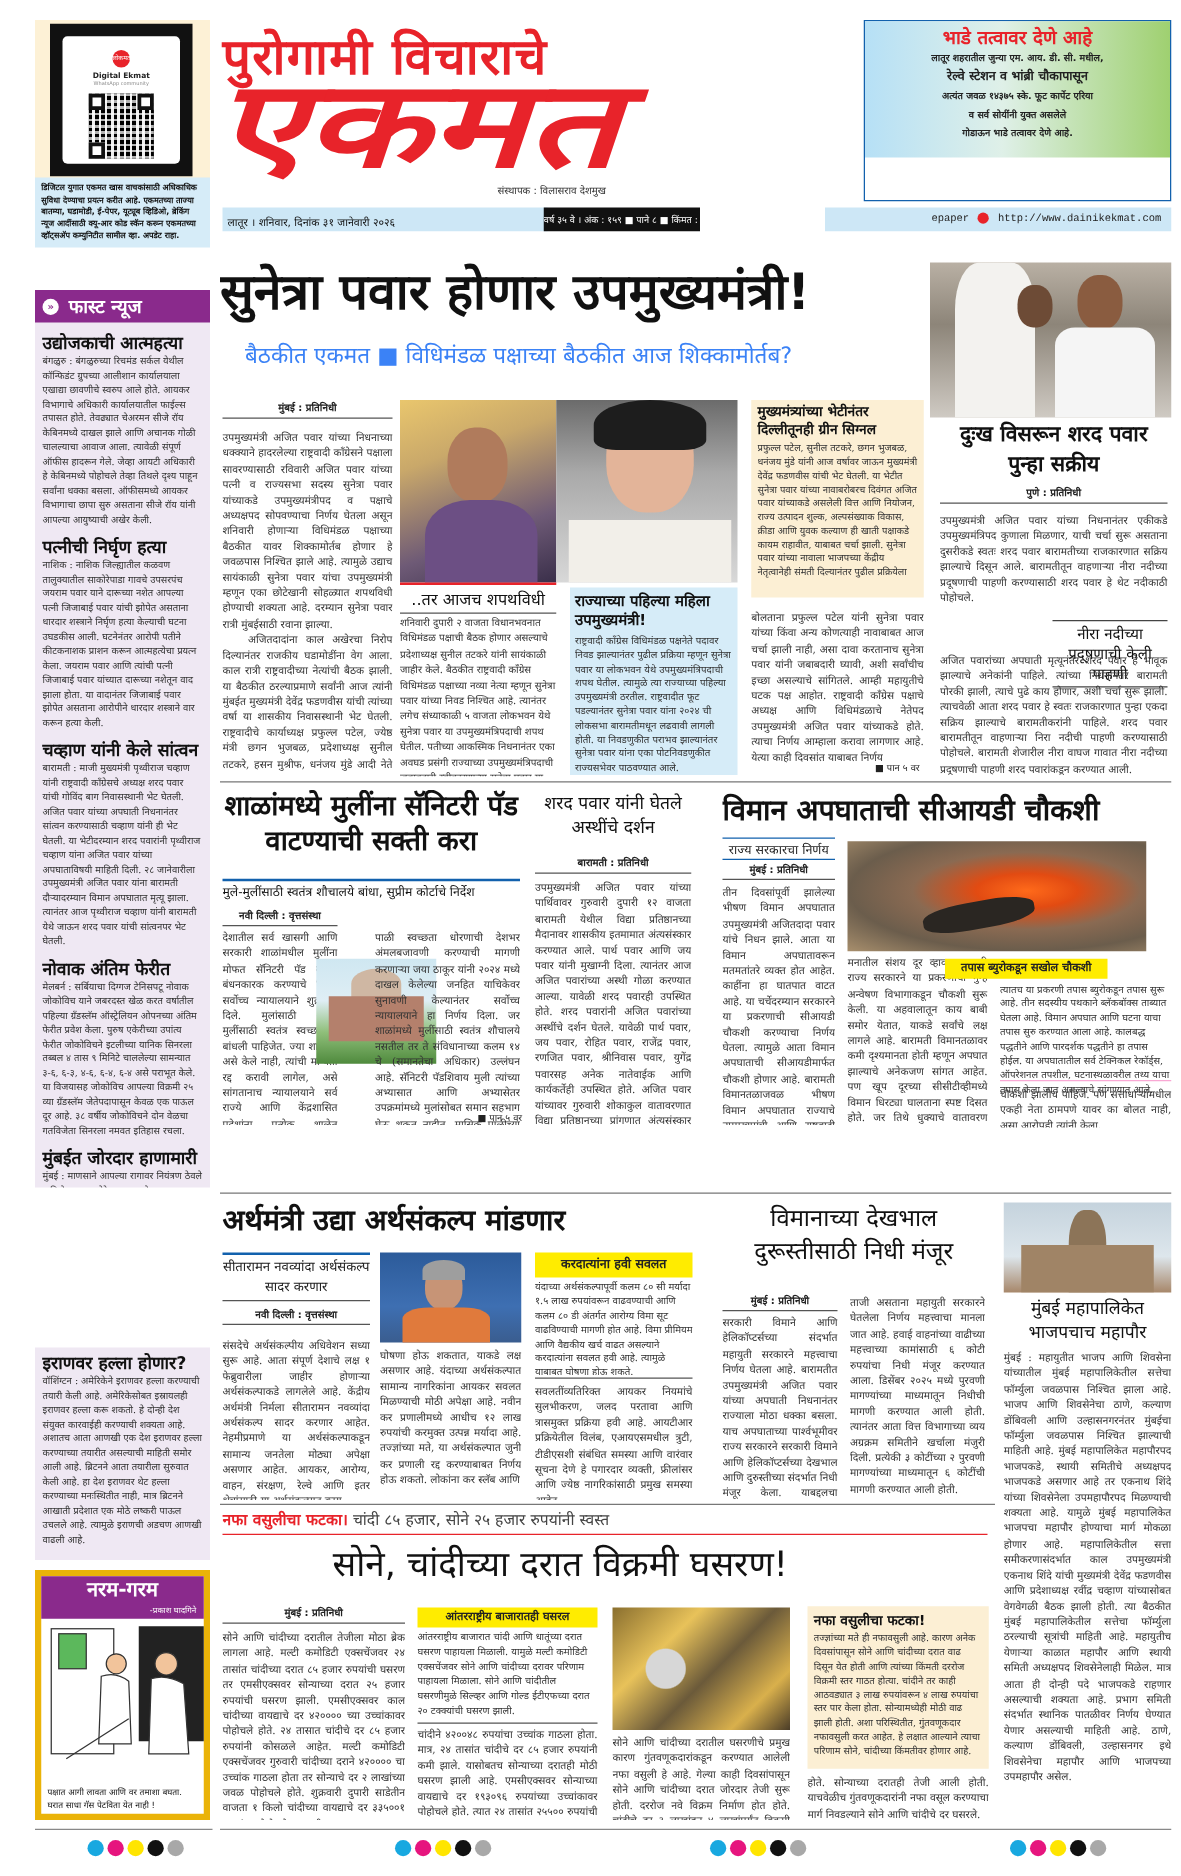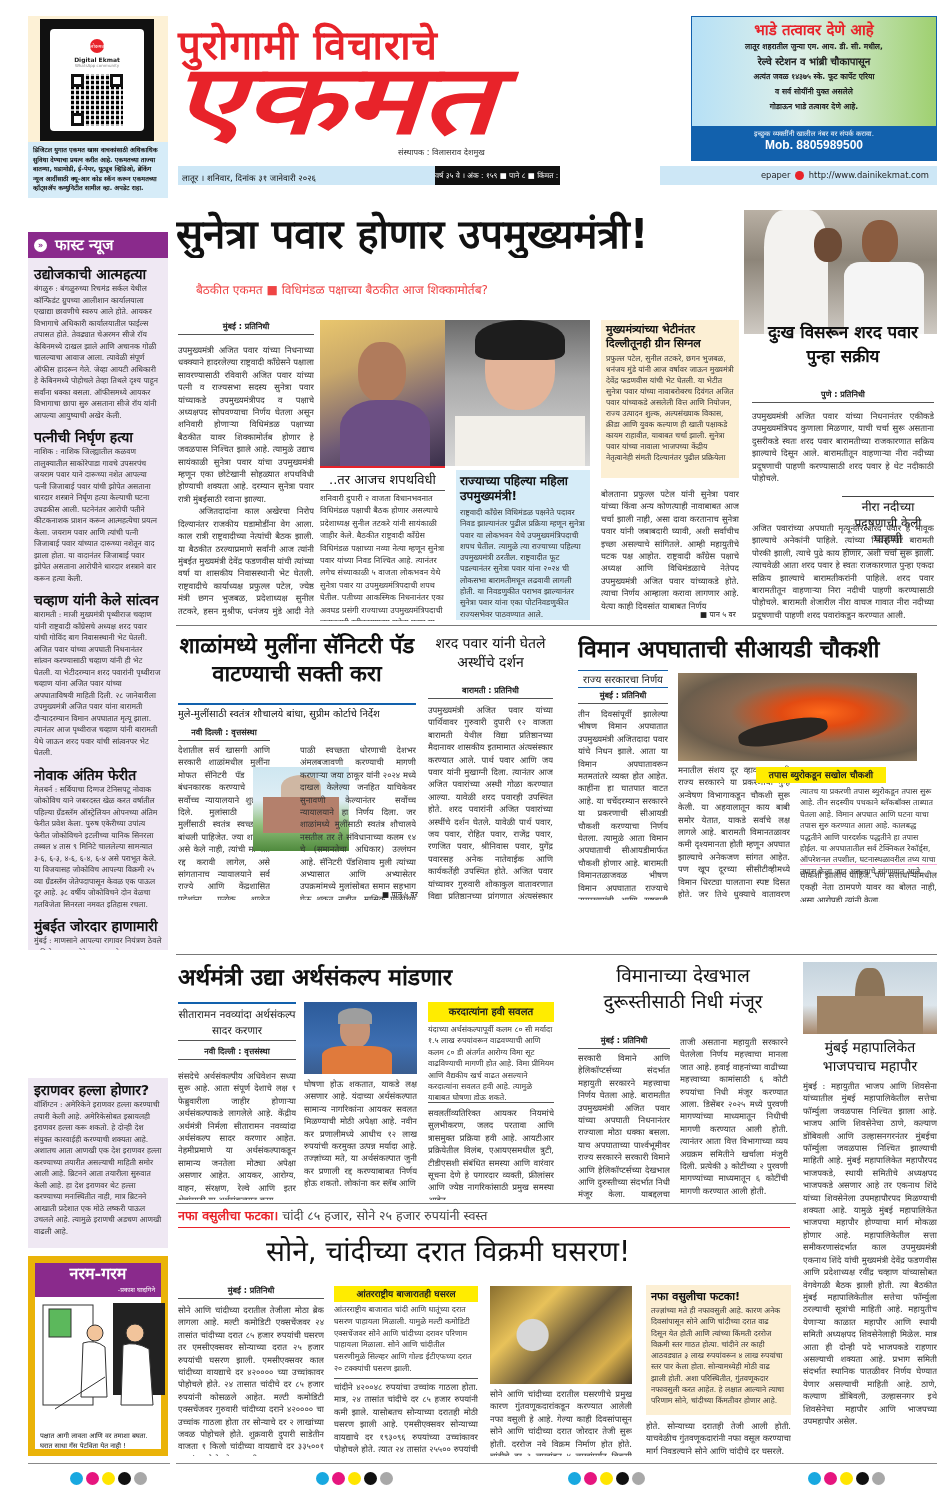--- a/index.html
+++ b/index.html
@@ -36,38 +36,34 @@
 </div>
 
 <div class="abs" style="left:178px;top:16px;font-size:40px;font-weight:bold;color:#e8232a;font-family:'DejaVu Serif',serif;letter-spacing:1px;white-space:nowrap;">पुरोगामी विचाराचे</div>
 <div class="abs" style="left:172px;top:50px;font-size:96px;font-weight:bold;font-style:italic;color:#e8232a;font-family:'DejaVu Serif',serif;line-height:100px;white-space:nowrap;transform:scaleX(1.35);transform-origin:left;">एकमत</div>
 <div class="abs" style="left:398px;top:146px;font-size:8px;color:#333;white-space:nowrap;">संस्थापक : विलासराव देशमुख</div>
 
 <div class="abs" style="left:178px;top:166px;width:260px;height:19px;background:#cde7f6;">
   <span style="font-size:8.5px;line-height:19px;padding-left:4px;color:#111;white-space:nowrap;">लातूर । शनिवार, दिनांक ३१ जानेवारी २०२६</span>
 </div>
 <div class="abs" style="left:435px;top:166px;width:125px;height:19px;background:#111;color:#fff;font-size:7.4px;line-height:19px;text-align:center;white-space:nowrap;overflow:hidden;">वर्ष ३५ वे । अंक : १५९ ■ पाने ८ ■ किंमत : ४ रुपये</div>
-<div class="abs" style="left:660px;top:166px;width:277px;height:19px;background:#cde7f6;text-align:right;padding-right:8px;font-size:8.4px;line-height:19px;white-space:nowrap;">
+<div class="abs" style="left:660px;top:166px;width:277px;height:19px;background:#cde7f6;text-align:right;padding-right:8px;font-size:8.4px;line-height:19px;white-space:nowrap;font-family:Liberation Mono, monospace;">
   <span>epaper</span>
   <span style="display:inline-block;width:9px;height:9px;border-radius:50%;background:#e8232a;vertical-align:middle;margin:0 2px;"></span>
   <span>http://www.dainikekmat.com</span>
 </div>
 
 <div class="abs" style="left:691px;top:16px;width:246px;height:145px;border:1px solid #1261ad;">
   <div style="height:109px;background:linear-gradient(90deg,#b6e0f6 0%,#dff0e8 45%,#9fd070 100%);text-align:center;padding-top:2px;">
     <div style="font-size:15px;font-weight:bold;color:#e8232a;font-family:'DejaVu Serif',serif;">भाडे तत्वावर देणे आहे</div>
     <div style="font-size:7.6px;line-height:15px;font-weight:bold;color:#222;">लातूर शहरातील जुन्या एम. आय. डी. सी. मधील,</div>
     <div style="font-size:10px;line-height:15px;font-weight:bold;color:#222;">रेल्वे स्टेशन व भांब्री चौकापासून</div>
     <div style="font-size:7.6px;line-height:15px;font-weight:bold;color:#222;">अत्यंत जवळ १४३७५ स्के. फूट कार्पेट एरिया</div>
     <div style="font-size:7.6px;line-height:15px;font-weight:bold;color:#222;">व सर्व सोयींनी युक्त असलेले</div>
     <div style="font-size:7.6px;line-height:15px;font-weight:bold;color:#222;">गोडाऊन भाडे तत्वावर देणे आहे.</div>
-  </div>
-  <div style="height:34px;background:#1261ad;text-align:center;color:#fff;">
-    <div style="font-size:7px;padding-top:3px;">इच्छुक व्यक्तींनी खालील नंबर वर संपर्क करावा.</div>
-    <div style="font-size:12px;font-weight:bold;font-family:'Liberation Sans',sans-serif;">Mob. 8805989500</div>
   </div>
 </div>
 
 <div class="abs" style="left:28px;top:232px;width:140px;height:718px;background:#efe8f3;overflow:hidden;">
   <div style="background:#8a2a8c;height:26px;color:#fff;font-weight:bold;font-size:15px;line-height:26px;padding-left:6px;white-space:nowrap;">
     <span style="display:inline-block;width:13px;height:13px;border-radius:50%;background:#fff;color:#8a2a8c;font-size:8px;line-height:13px;text-align:center;vertical-align:middle;margin-right:8px;">»</span><span>फास्ट न्यूज</span>
   </div>
   <div style="padding:0 6px;">
     <div class="fn-h">उद्योजकाची आत्महत्या</div>
     <div class="fn-t">बंगळुरु : बंगळुरुच्या रिचमंड सर्कल येथील कॉन्फिडंट ग्रुपच्या आलीशान कार्यालयाला एखाद्या छावणीचे स्वरुप आले होते. आयकर विभागाचे अधिकारी कार्यालयातील फाईल्स तपासत होते. तेवढ्यात चेअरमन सीजे रॉय केबिनमध्ये दाखल झाले आणि अचानक गोळी चालल्याचा आवाज आला. त्यावेळी संपूर्ण ऑफीस हादरून गेले. जेव्हा आयटी अधिकारी हे केबिनमध्ये पोहोचले तेव्हा तिथले दृश्य पाहून सर्वांना धक्का बसला. ऑफीसमध्ये आयकर विभागाचा छापा सुरु असताना सीजे रॉय यांनी आपल्या आयुष्याची अखेर केली.</div>
@@ -79,21 +75,21 @@
     <div class="fn-t">मेलबर्न : सर्बियाचा दिग्गज टेनिसपटू नोवाक जोकोविच याने जबरदस्त खेळ करत वर्षातील पहिल्या ग्रँडस्लॅम ऑस्ट्रेलियन ओपनच्या अंतिम फेरीत प्रवेश केला. पुरुष एकेरीच्या उपांत्य फेरीत जोकोविचने इटलीच्या यानिक सिनरला तब्बल ४ तास ९ मिनिटे चाललेल्या सामन्यात ३-६, ६-३, ४-६, ६-४, ६-४ असे पराभूत केले. या विजयासह जोकोविच आपल्या विक्रमी २५ व्या ग्रँडस्लॅम जेतेपदापासून केवळ एक पाऊल दूर आहे. ३८ वर्षीय जोकोविचने दोन वेळचा गतविजेता सिनरला नमवत इतिहास रचला.</div>
     <div class="fn-h">मुंबईत जोरदार हाणामारी</div>
     <div class="fn-t">मुंबई : माणसाने आपल्या रागावर नियंत्रण ठेवले पाहिजे अन्यथा मोठे नुकसान होऊन पश्चाताप करण्याची वेळ येऊ शकते. पण हे माहिती असतानाही लोक सर्रास हाणामारी करताना दिसतात. असाच एक मुंबईतील व्हिडीओ सध्या समोर आला आहे. या व्हिडीओमध्ये २ गटांमध्ये झालेली हाणामारी पाहायला मिळते. पैशावरून झालेली ही हाणामारी इतकी भीषण होती की, पाच जण गंभीर जखमी झाले आहेत. तसेच पोलिसांनी १३ जणांना ताब्यात घेतले असून त्यांच्यावर गुन्हा दाखल करण्यात आला आहे.</div>
   </div>
 </div>
 <div class="abs" style="left:28px;top:1078px;width:140px;height:170px;background:#efe8f3;padding:0 6px;overflow:hidden;">
   <div class="fn-h" style="margin-top:2px;">इराणवर हल्ला होणार?</div>
   <div class="fn-t">वॉशिंग्टन : अमेरिकेने इराणवर हल्ला करण्याची तयारी केली आहे. अमेरिकेसोबत इस्रायलही इराणवर हल्ला करू शकतो. हे दोन्ही देश संयुक्त कारवाईही करण्याची शक्यता आहे. अशातच आता आणखी एक देश इराणवर हल्ला करण्याच्या तयारीत असल्याची माहिती समोर आली आहे. ब्रिटनने आता तयारीला सुरुवात केली आहे. हा देश इराणवर थेट हल्ला करण्याच्या मनःस्थितीत नाही, मात्र ब्रिटनने आखाती प्रदेशात एक मोठे लष्करी पाऊल उचलले आहे. त्यामुळे इराणची अडचण आणखी वाढली आहे.</div>
 </div>
 
-<div class="abs" style="left:28px;top:1256px;width:140px;height:200px;border:7px solid #eab308;background:#fff;">
+<div class="abs" style="left:28px;top:1256px;width:140px;height:200px;border:5px solid #eab308;background:#fff;">
   <div style="background:#8a2a8c;height:34px;color:#fff;text-align:center;">
     <div style="font-size:16px;font-weight:bold;line-height:22px;">नरम-गरम</div>
     <div style="font-size:6.5px;text-align:right;padding-right:6px;">-प्रकाश घादगिने</div>
   </div>
   <svg width="138" height="132" viewBox="0 0 138 132" style="display:block;">
     <rect x="14" y="12" width="22" height="28" fill="#5cb85c" stroke="#333"></rect>
     <rect x="8" y="8" width="50" height="100" fill="none" stroke="#333"></rect>
     <rect x="78" y="6" width="52" height="92" fill="#222"></rect>
     <circle cx="60" cy="36" r="8" fill="#f2c49b" stroke="#333"></circle>
     <path d="M48 46 Q60 42 70 50 L72 100 L46 100 Z" fill="#fff" stroke="#333"></path>
@@ -106,21 +102,21 @@
 <div class="rule" style="left:28px;top:1463px;width:142px;height:1px;background:#888;"></div>
 <div class="dots" style="left:70px;top:1472px;">
   <span style="background: rgb(24, 168, 224);"></span>
     <span style="background: rgb(230, 21, 126);"></span>
     <span style="background: rgb(255, 229, 0);"></span>
     <span style="background: rgb(17, 17, 17);"></span>
     <span style="background: rgb(168, 168, 168);"></span>
 </div>
 
 <div class="abs hd" style="left:176px;top:210px;font-size:40px;line-height:48px;width:570px;">सुनेत्रा पवार होणार उपमुख्यमंत्री!</div>
-<div class="abs hd" style="left:196px;top:281px;font-size:12px;font-weight:normal;color:#ef4444;">बैठकीत एकमत ■ विधिमंडळ पक्षाच्या बैठकीत आज शिक्कामोर्तब?</div>
+<div class="abs hd" style="left:196px;top:271px;font-size:18px;font-weight:normal;color:#3b82f6;">बैठकीत एकमत ■ विधिमंडळ पक्षाच्या बैठकीत आज शिक्कामोर्तब?</div>
 <div class="abs byline" style="left:178px;top:320px;width:136px;">मुंबई : प्रतिनिधी</div>
 <div class="abs txt" style="left:178px;top:344px;width:136px;height:274px;">
   <span>उपमुख्यमंत्री अजित पवार यांच्या निधनाच्या धक्क्याने हादरलेल्या राष्ट्रवादी काँग्रेसने पक्षाला सावरण्यासाठी रविवारी अजित पवार यांच्या पत्नी व राज्यसभा सदस्य सुनेत्रा पवार यांच्याकडे उपमुख्यमंत्रीपद व पक्षाचे अध्यक्षपद सोपवण्याचा निर्णय घेतला असून शनिवारी होणाऱ्या विधिमंडळ पक्षाच्या बैठकीत यावर शिक्कामोर्तब होणार हे जवळपास निश्चित झाले आहे. त्यामुळे उद्याच सायंकाळी सुनेत्रा पवार यांचा उपमुख्यमंत्री म्हणून एका छोटेखानी सोहळ्यात शपथविधी होण्याची शक्यता आहे. दरम्यान सुनेत्रा पवार रात्री मुंबईसाठी रवाना झाल्या.</span><br>&nbsp;&nbsp;&nbsp;<span>अजितदादांना काल अखेरचा निरोप दिल्यानंतर राजकीय घडामोडींना वेग आला. काल रात्री राष्ट्रवादीच्या नेत्यांची बैठक झाली. या बैठकीत ठरल्याप्रमाणे सर्वांनी आज त्यांनी मुंबईत मुख्यमंत्री देवेंद्र फडणवीस यांची त्यांच्या वर्षा या शासकीय निवासस्थानी भेट घेतली. राष्ट्रवादीचे कार्याध्यक्ष प्रफुल्ल पटेल, ज्येष्ठ मंत्री छगन भुजबळ, प्रदेशाध्यक्ष सुनील तटकरे, हसन मुश्रीफ, धनंजय मुंडे आदी नेते यावेळी उपस्थित होते. सुमारे दीड तास चाललेल्या या भेटीनंतर पत्रकारांशी</span>
 </div>
 
 <div class="photo" style="left:320px;top:320px;width:125px;height:146px;background:linear-gradient(160deg,#e9c66d 0%,#c9a86a 30%,#6e5a76 70%,#3a2f4a 100%);">
   <div style="position:absolute;left:38px;top:22px;width:48px;height:60px;border-radius:45%;background:#b07b5c;"></div>
   <div style="position:absolute;left:20px;top:80px;width:90px;height:70px;border-radius:40% 40% 0 0;background:#6c4f84;"></div>
 </div>
 <div class="photo" style="left:445px;top:320px;width:145px;height:146px;background:linear-gradient(180deg,#6b6b6b 0%,#a9a9a9 40%,#d8d8d8 100%);">
@@ -145,21 +141,21 @@
   <span>बोलताना प्रफुल्ल पटेल यांनी सुनेत्रा पवार यांच्या किंवा अन्य कोणत्याही नावाबाबत आज चर्चा झाली नाही, असा दावा करतानाच सुनेत्रा पवार यांनी जबाबदारी घ्यावी, अशी सर्वांचीच इच्छा असल्याचे सांगितले. आम्ही महायुतीचे घटक पक्ष आहोत. राष्ट्रवादी काँग्रेस पक्षाचे अध्यक्ष आणि विधिमंडळाचे नेतेपद उपमुख्यमंत्री अजित पवार यांच्याकडे होते. त्याचा निर्णय आम्हाला करावा लागणार आहे. येत्या काही दिवसांत याबाबत निर्णय</span>
 </div>
 <div class="abs" style="left:700px;top:609px;font-size:7.5px;white-space:nowrap;color:#222;">■ पान ५ वर</div>
 
 <div class="photo" style="left:744px;top:210px;width:193px;height:124px;background:linear-gradient(180deg,#b9b0a4 0%,#8d8579 40%,#cfcac3 100%);">
   <div style="position:absolute;left:20px;top:0;width:64px;height:124px;background:#f3f2ef;border-radius:30% 30% 0 0;"></div>
   <div style="position:absolute;left:70px;top:18px;width:28px;height:34px;border-radius:45%;background:#6d4b36;"></div>
   <div style="position:absolute;left:118px;top:10px;width:36px;height:44px;border-radius:45%;background:#8a5c40;"></div>
   <div style="position:absolute;left:100px;top:52px;width:80px;height:72px;background:#f5f5f5;border-radius:20% 20% 0 0;"></div>
 </div>
-<div class="abs hd" style="left:752px;top:320px;width:182px;font-size:17px;line-height:24px;white-space:normal;text-align:center;">दुःख विसरून शरद पवार पुन्हा सक्रीय</div>
+<div class="abs hd" style="left:752px;top:336px;width:182px;font-size:17px;line-height:24px;white-space:normal;text-align:center;">दुःख विसरून शरद पवार पुन्हा सक्रीय</div>
 <div class="abs byline" style="left:752px;top:388px;width:182px;">पुणे : प्रतिनिधी</div>
 <div class="abs txt" style="left:752px;top:410px;width:182px;height:86px;">उपमुख्यमंत्री अजित पवार यांच्या निधनानंतर एकीकडे उपमुख्यमंत्रिपद कुणाला मिळणार, याची चर्चा सुरू असताना दुसरीकडे स्वतः शरद पवार बारामतीच्या राजकारणात सक्रिय झाल्याचे दिसून आले. बारामतीतून वाहणाऱ्या नीरा नदीच्या प्रदूषणाची पाहणी करण्यासाठी शरद पवार हे थेट नदीकाठी पोहोचले.</div>
 <div class="abs hd" style="left:842px;top:496px;width:92px;font-size:12px;font-weight:normal;line-height:16px;white-space:normal;text-align:center;border-top:1px solid #444;border-bottom:1px solid #444;padding:2px 0;">नीरा नदीच्या प्रदूषणाची केली पाहणी</div>
 <div class="abs txt" style="left:752px;top:522px;width:182px;height:98px;">अजित पवारांच्या अपघाती मृत्यूनंतर शरद पवार हे भावूक झाल्याचे अनेकांनी पाहिले. त्यांच्या निधनानंतर बारामती पोरकी झाली, त्याचे पुढे काय होणार, अशी चर्चा सुरू झाली. त्याचवेळी आता शरद पवार हे स्वतः राजकारणात पुन्हा एकदा सक्रिय झाल्याचे बारामतीकरांनी पाहिले. शरद पवार बारामतीतून वाहणाऱ्या निरा नदीची पाहणी करण्यासाठी पोहोचले. बारामती शेजारील नीरा वाघज गावात नीरा नदीच्या प्रदूषणाची पाहणी शरद पवारांकडून करण्यात आली.</div>
 
 <div class="rule" style="left:176px;top:625px;width:761px;height:1px;background:#777;"></div>
 
 <div class="abs hd" style="left:178px;top:632px;width:238px;font-size:22px;line-height:28px;white-space:normal;text-align:center;">शाळांमध्ये मुलींना सॅनिटरी पॅड वाटण्याची सक्ती करा</div>
 <div class="abs hd" style="left:178px;top:703px;width:238px;font-size:9.8px;font-weight:normal;border-top:2px solid #1261ad;padding-top:2px;">मुले-मुलींसाठी स्वतंत्र शौचालये बांधा, सुप्रीम कोर्टाचे निर्देश</div>
 <div class="abs byline" style="left:178px;top:726px;width:92px;">नवी दिल्ली : वृत्तसंस्था</div>

